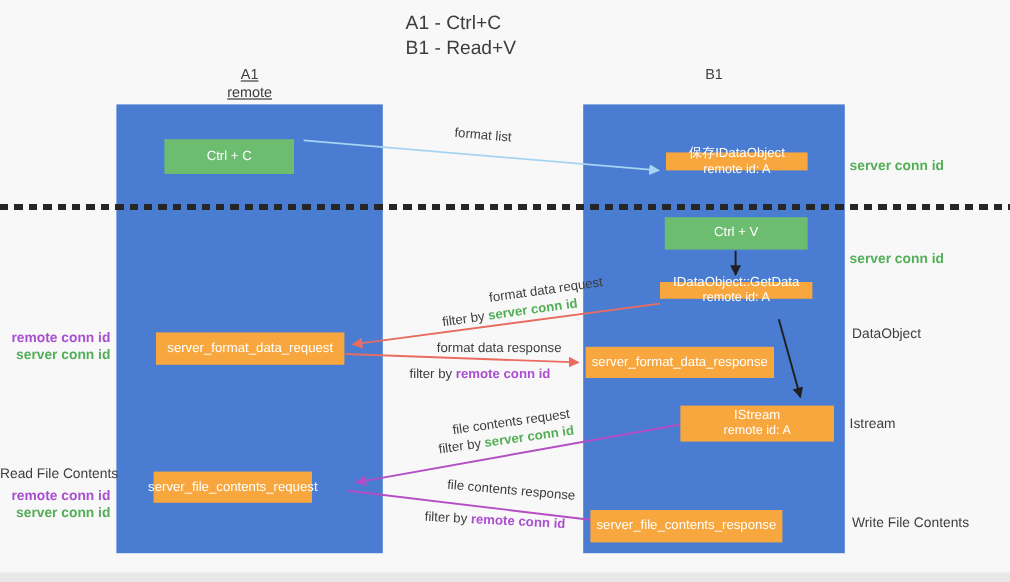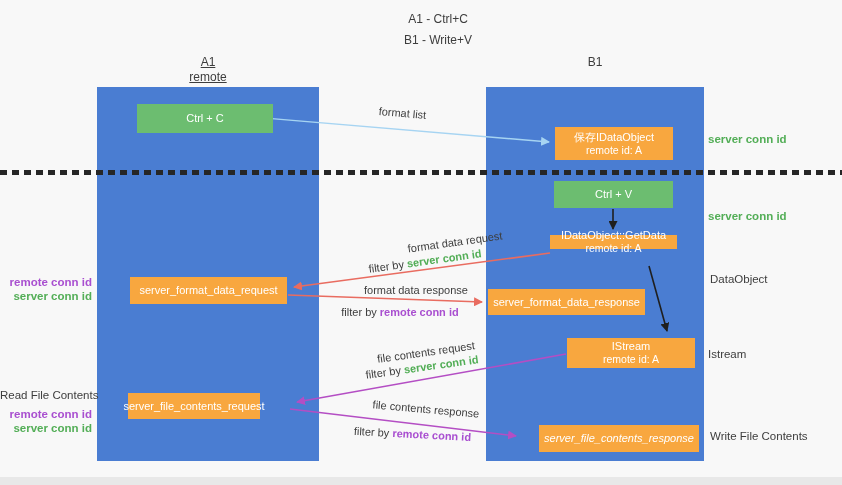--- a/index.html
+++ b/index.html
@@ -4,21 +4,21 @@
 <style>
   :root{
     --lane-blue:#4a7dd2; --node-green:#6cbd70; --node-orange:#f8a73f;
     --key-green:#53ae57; --key-purple:#a94fd0;
     --arrow-blue:#a6d4f2; --arrow-red:#e96c60; --arrow-purple:#b44ec4; --arrow-black:#1f1f1f;
     --text-dark:#3d3d3d; --canvas-bg:#f8f8f8;
   }
   *{margin:0;padding:0;box-sizing:border-box;}
   body{font-family:"Liberation Sans",sans-serif;background:#fff;}
   .canvas{position:relative;width:842px;height:485px;background:var(--canvas-bg);overflow:hidden;}
-  .title{position:absolute;left:338px;top:9px;width:200px;text-align:center;font-size:12px;
+  .title{position:absolute;left:338px;top:9px;width:200px;font-size:16px;
          color:var(--text-dark);line-height:21px;z-index:5;}
   .lane-header{position:absolute;top:55px;text-align:center;font-size:12px;color:var(--text-dark);
          line-height:15px;z-index:5;}
   .lane{position:absolute;top:87px;height:374px;background:var(--lane-blue);z-index:1;}
   .dotted{position:absolute;left:0;top:170px;width:842px;height:5px;z-index:2;
          background:repeating-linear-gradient(90deg,#262626 0 7px,transparent 7px 12px);}
   .overlay{position:absolute;left:0;top:0;z-index:3;}
   .node{position:absolute;display:flex;flex-direction:column;align-items:center;justify-content:center;
          color:#fff;text-align:center;font-size:11px;line-height:13px;z-index:4;}
   .node.green{background:var(--node-green);}
@@ -42,21 +42,21 @@
   .f-blue{fill:var(--arrow-blue);} .f-red{fill:var(--arrow-red);}
   .f-purple{fill:var(--arrow-purple);} .f-black{fill:var(--arrow-black);}
 </style>
 </head>
 <body>
 
 <div class="canvas">
 
   <div class="title">
     <div>A1 - Ctrl+C</div>
-    <div>B1 - Write+V</div>
+    <div>B1 - Read+V</div>
   </div>
 
   <div class="lane-header" style="left:97px;width:222px;text-decoration:underline;">
     <div>A1</div>
     <div>remote</div>
   </div>
   <div class="lane-header" style="left:486px;width:218px;">
     <div>B1</div>
   </div>
 
@@ -82,24 +82,24 @@
     </defs>
     <line x1="253" y1="117" x2="549" y2="142" class="a-blue" marker-end="url(#m-blue)"></line>
     <line x1="613" y1="209" x2="613" y2="229" class="a-black" marker-end="url(#m-black)"></line>
     <line x1="550" y1="253" x2="294" y2="287" class="a-red" marker-end="url(#m-red)"></line>
     <line x1="288" y1="295" x2="482" y2="302" class="a-red" marker-end="url(#m-red)"></line>
     <line x1="649" y1="266" x2="667" y2="331" class="a-black" marker-end="url(#m-black)"></line>
     <line x1="566" y1="354" x2="297" y2="402" class="a-purple" marker-end="url(#m-purple)"></line>
     <line x1="290" y1="409" x2="516" y2="436" class="a-purple" marker-end="url(#m-purple)"></line>
   </svg>
 
-  <div class="node green" style="left:137px;top:104px;width:136px;height:29px;">
+  <div class="node green" style="left:137px;top:116px;width:108px;height:29px;">
     <div>Ctrl + C</div>
   </div>
-  <div class="node orange" style="left:555px;top:127px;width:118px;height:33px;">
+  <div class="node orange" style="left:555px;top:127px;width:118px;height:15px;">
     <div>保存IDataObject</div>
     <div class="l2">remote id: A</div>
   </div>
   <div class="node green" style="left:554px;top:181px;width:119px;height:27px;">
     <div>Ctrl + V</div>
   </div>
   <div class="node orange" style="left:550px;top:235px;width:127px;height:14px;">
     <div>IDataObject::GetData</div>
     <div class="l2">remote id: A</div>
   </div>
@@ -109,21 +109,21 @@
   <div class="node orange" style="left:488px;top:289px;width:157px;height:26px;">
     <div>server_format_data_response</div>
   </div>
   <div class="node orange" style="left:567px;top:338px;width:128px;height:30px;">
     <div>IStream</div>
     <div class="l2">remote id: A</div>
   </div>
   <div class="node orange" style="left:128px;top:393px;width:132px;height:26px;">
     <div>server_file_contents_request</div>
   </div>
-  <div class="node orange" style="left:539px;top:425px;width:160px;height:27px;font-style:italic;">
+  <div class="node orange" style="left:492px;top:425px;width:160px;height:27px;">
     <div>server_file_contents_response</div>
   </div>
 
   <div class="lbl ctr rot-p5" style="left:345px;top:107px;width:115px;">format list</div>
 
   <div class="lbl ctr rot-n8" style="left:375px;top:236px;width:160px;">format data request</div>
   <div class="lbl ctr rot-n8" style="left:350px;top:255px;width:150px;"><span>filter by </span><span class="kg">server conn id</span></div>
 
   <div class="lbl ctr" style="left:356px;top:284px;width:120px;">format data response</div>
   <div class="lbl ctr" style="left:340px;top:306px;width:120px;"><span>filter by </span><span class="kp">remote conn id</span></div>

